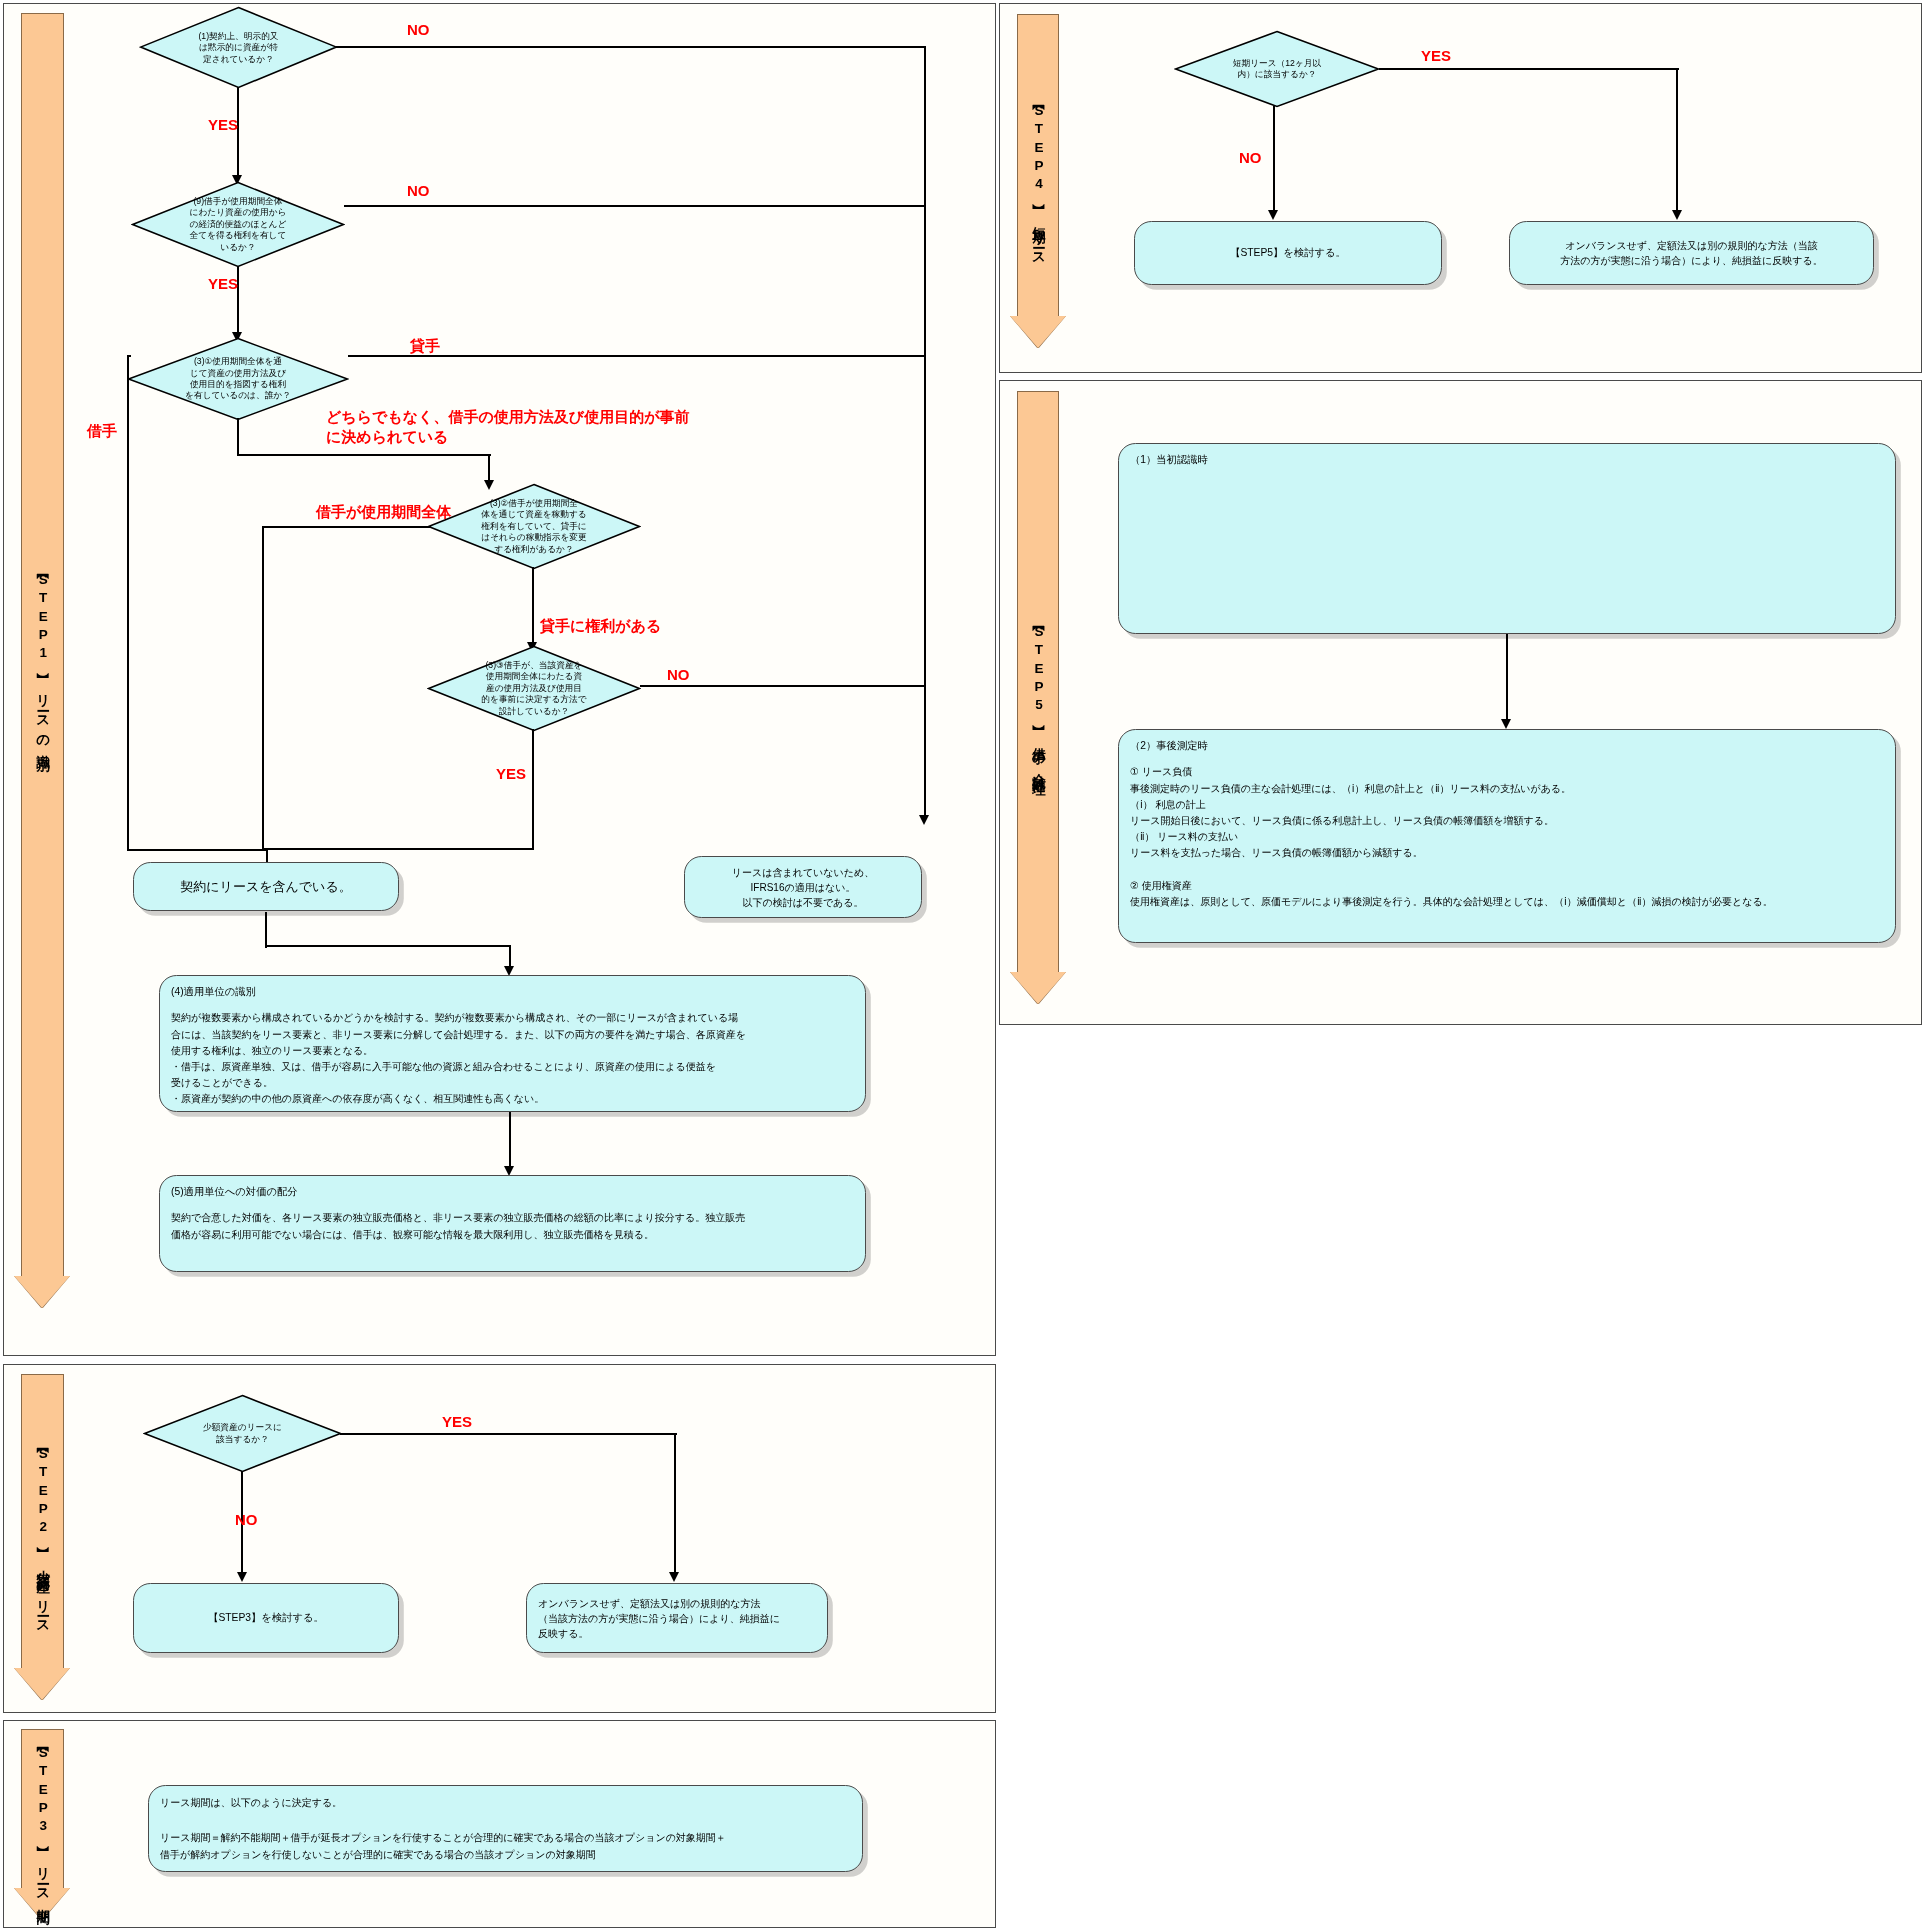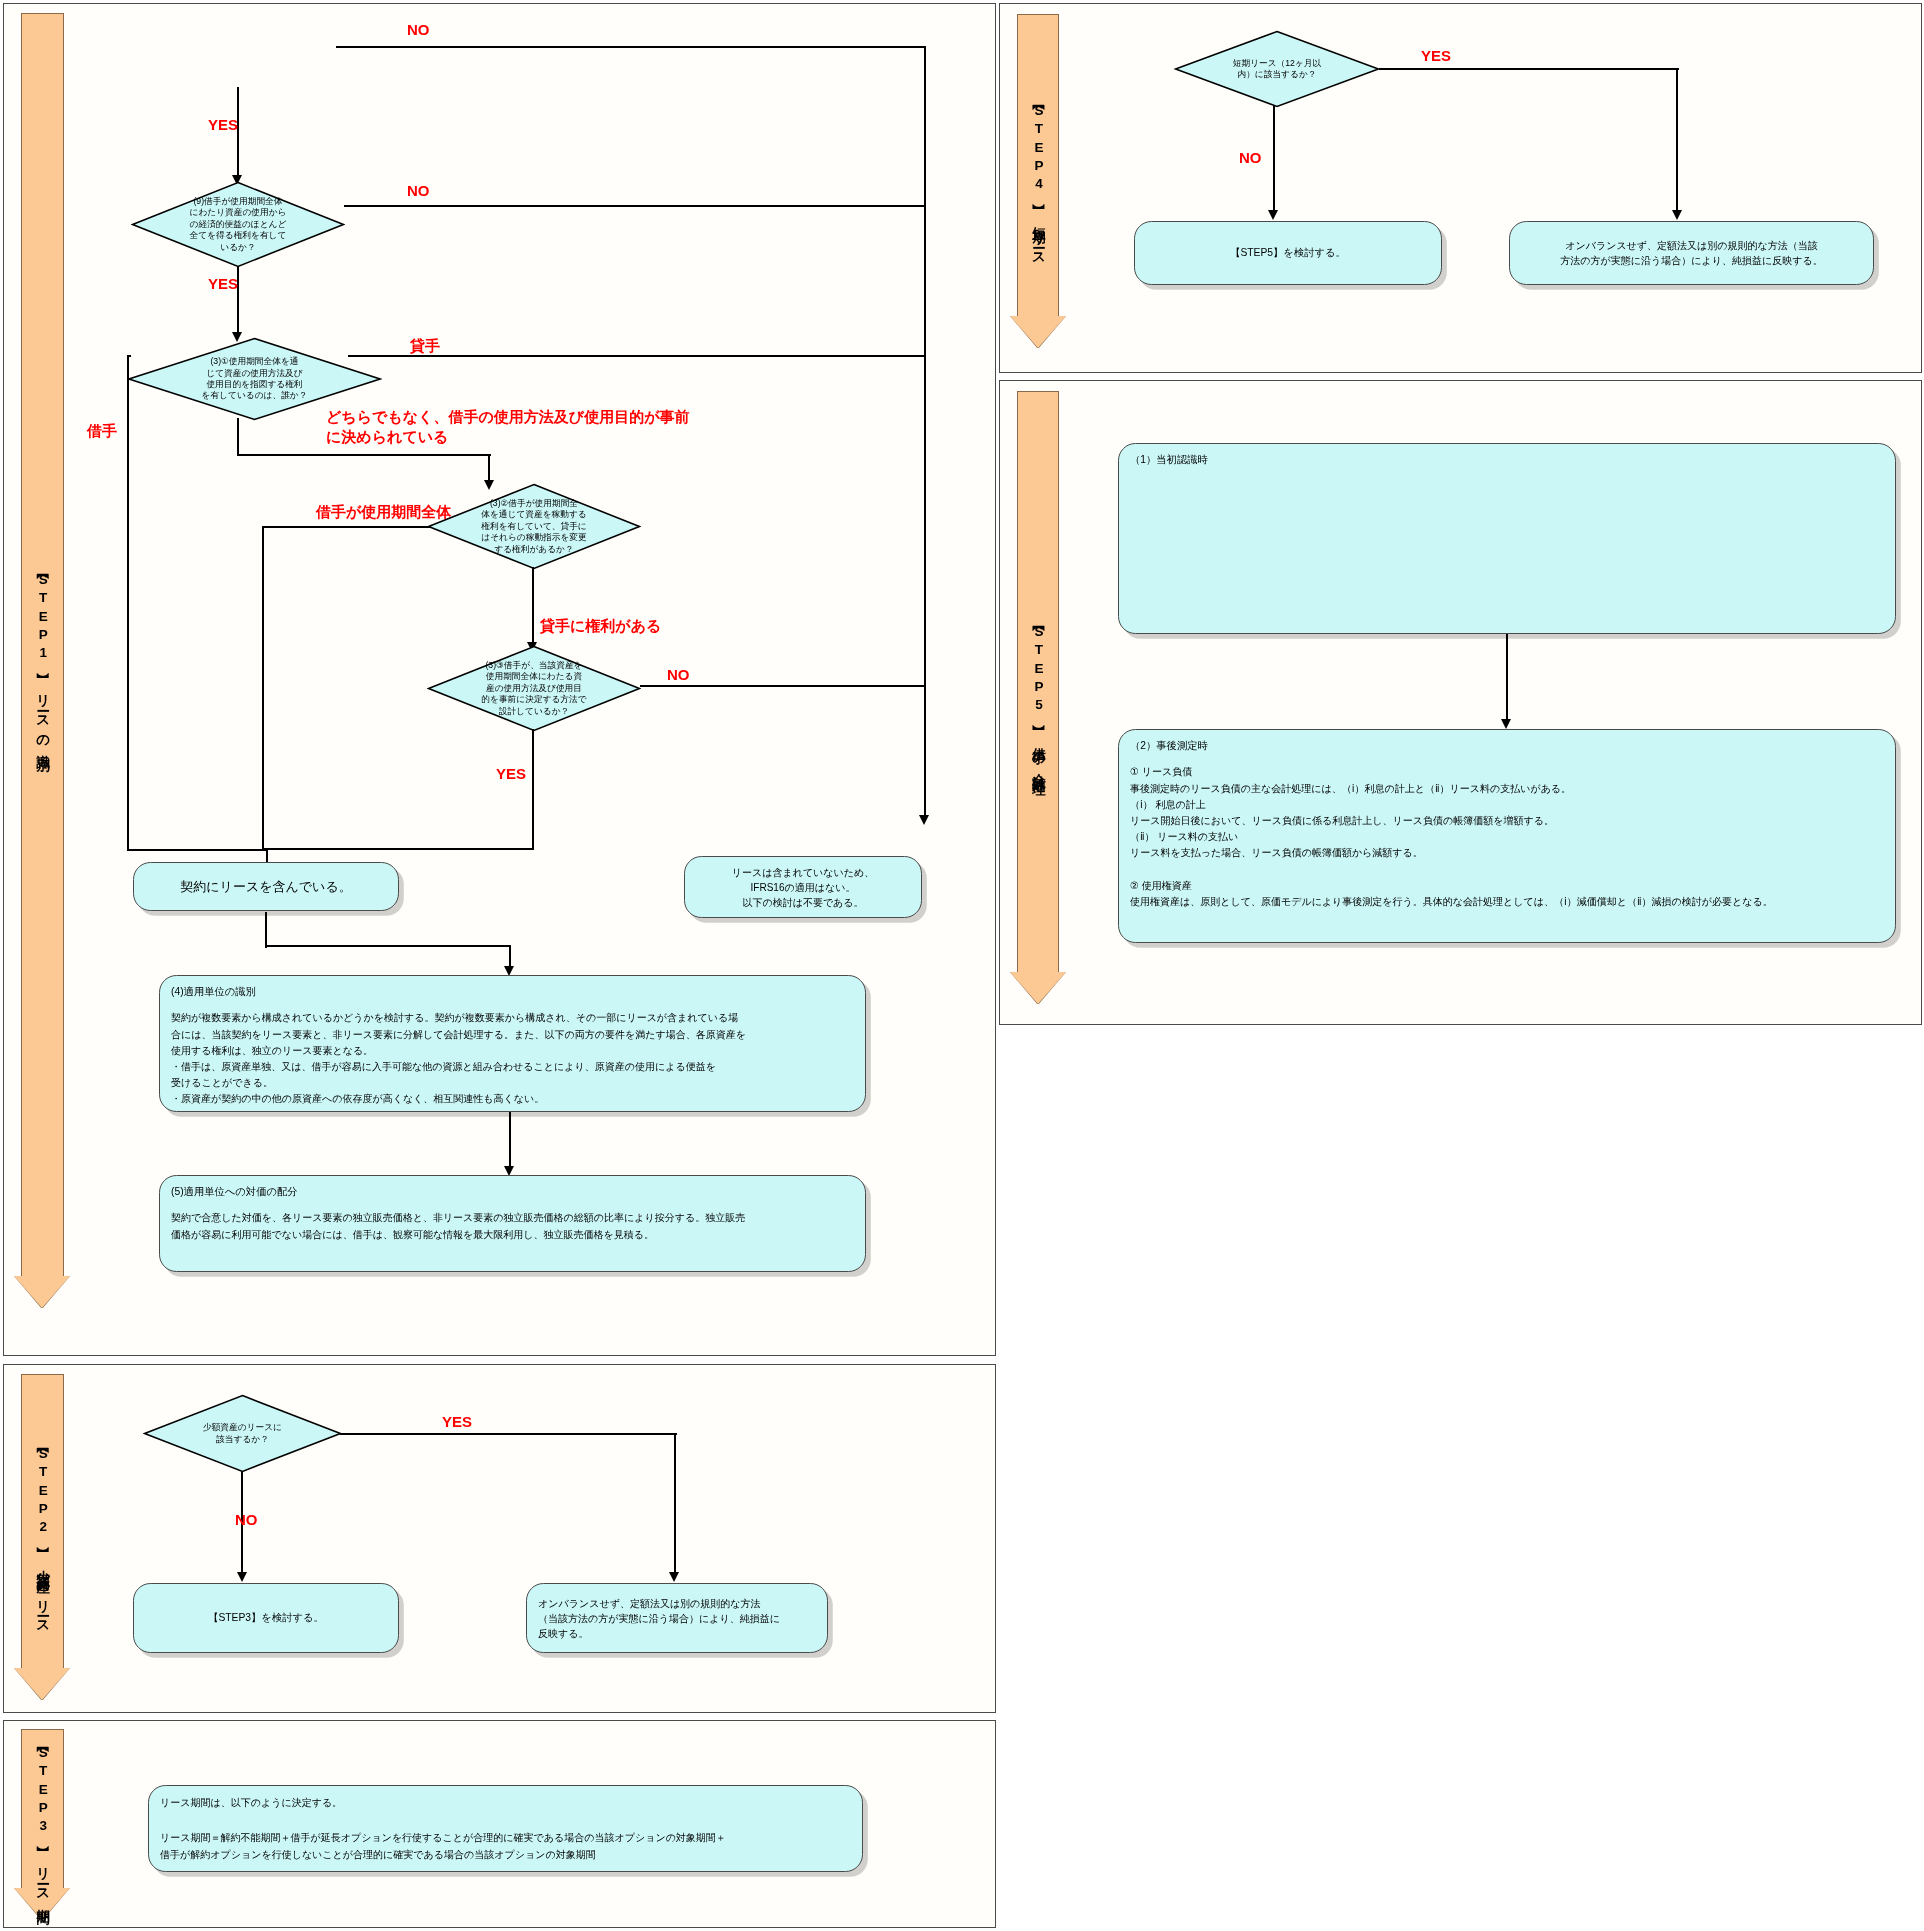--- a/index.html
+++ b/index.html
@@ -181,20 +181,28 @@
 <div id="page">
 
   <div class="panel" style="left:3.2px;top:3.2px;width:993px;height:1353px;"></div>
 
   <div class="stepbanner" style="left:14.3px;top:12.7px;width:56px;height:1294px;--hw:28px;">
     <div class="shaft" style="height:1263px;"></div>
     <div class="head" style="top:1263px;"></div>
     <div class="vtext">【STEP1】 リースの識別</div>
   </div>
 
+  <div class="diamond" style="left:139px;top:6.4px;width:199px;height:83px;">
+    <svg viewBox="0 0 250 105" preserveAspectRatio="none">
+      <polygon points="125,2 248,52 125,103 2,52" fill="#ccf7f7" stroke="#000" stroke-width="2"></polygon>
+    </svg>
+    <div class="dtext">(1)契約上、明示的又
+は黙示的に資産が特
+定されているか？</div>
+  </div>
 
   <div class="ln lh" style="left:336px;top:46px;width:589px;"></div>
   <div class="ln lv" style="left:924px;top:46px;height:770px;"></div>
   <div class="arrowdown" style="left:919px;top:815px;"></div>
   <div class="elabel" style="left:407px;top:20px;">NO</div>
 
   <div class="ln lv" style="left:237px;top:87px;height:89px;"></div>
   <div class="arrowdown" style="left:232px;top:175px;"></div>
   <div class="elabel" style="left:208px;top:115px;">YES</div>
 
@@ -209,21 +217,21 @@
 いるか？</div>
   </div>
 
   <div class="ln lh" style="left:344px;top:205px;width:581px;"></div>
   <div class="elabel" style="left:407px;top:181px;">NO</div>
 
   <div class="ln lv" style="left:237px;top:266px;height:67px;"></div>
   <div class="arrowdown" style="left:232px;top:332px;"></div>
   <div class="elabel" style="left:208px;top:274px;">YES</div>
 
-  <div class="diamond" style="left:127px;top:337px;width:222px;height:84px;padding-left:33px;">
+  <div class="diamond" style="left:127px;top:337px;width:222px;height:84px;">
     <svg viewBox="0 0 280 106" preserveAspectRatio="none">
       <polygon points="140,2 278,53 140,104 2,53" fill="#ccf7f7" stroke="#000" stroke-width="2"></polygon>
     </svg>
     <div class="dtext">(3)①使用期間全体を通
 じて資産の使用方法及び
 使用目的を指図する権利
 を有しているのは、誰か？</div>
   </div>
 
   <div class="ln lh" style="left:348px;top:355px;width:577px;"></div>

